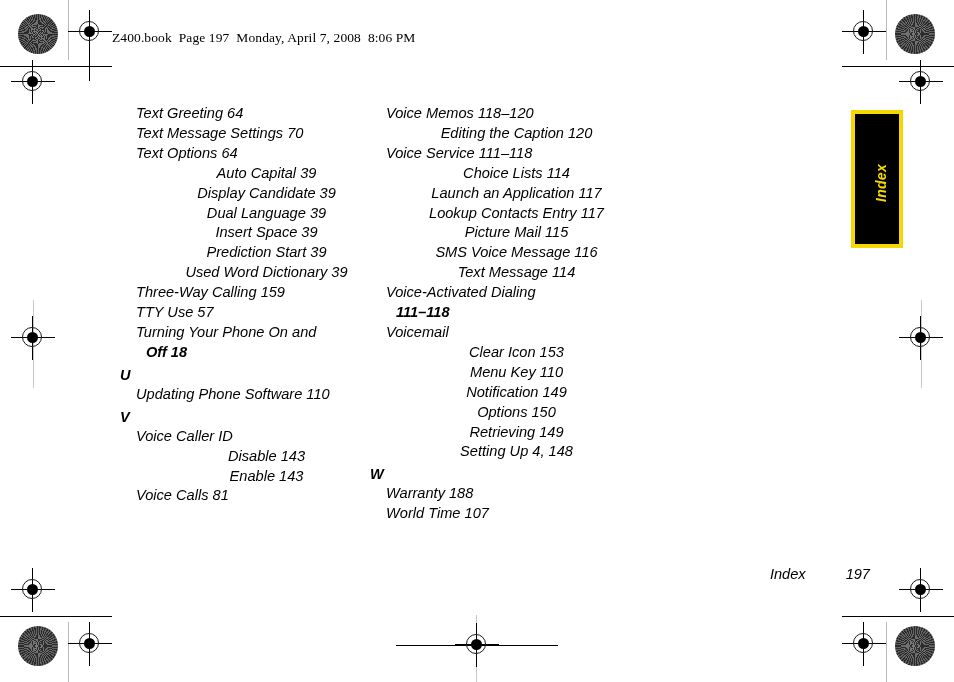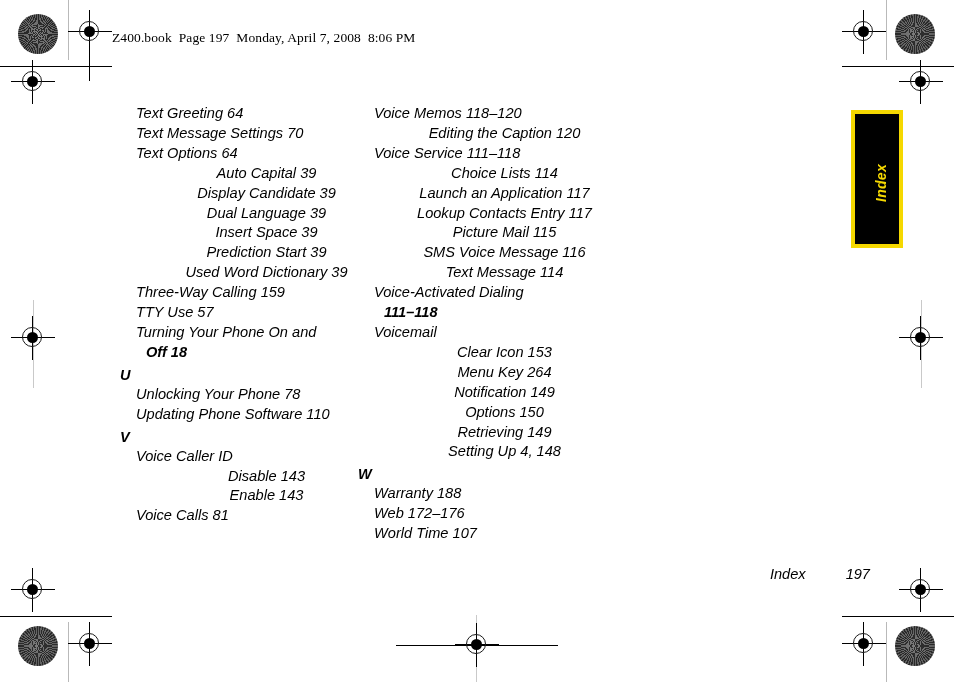--- a/index.html
+++ b/index.html
@@ -79,21 +79,21 @@
     left: 0; top: 104px;
     width: 773px;
     height: 440px;
   }
   .column {
     position: absolute;
     top: 0;
     width: 252px;
   }
   .column.left  { left: 118px; }
-  .column.right { left: 356px; }
+  .column.right { left: 368px; }
 
   .letter-heading {
     font-style: italic;
     font-weight: bold;
     font-size: 14.5px;
     margin-left: 2px;
     line-height: 20px;
     padding-top: 2px;
   }
 
@@ -253,21 +253,20 @@
       <div class="entry lvl2">Display Candidate 39</div>
       <div class="entry lvl2">Dual Language 39</div>
       <div class="entry lvl2">Insert Space 39</div>
       <div class="entry lvl2">Prediction Start 39</div>
       <div class="entry lvl2">Used Word Dictionary 39</div>
       <div class="entry lvl1">Three-Way Calling 159</div>
       <div class="entry lvl1">TTY Use 57</div>
       <div class="entry lvl1">Turning Your Phone On and</div>
       <div class="entry cont">Off 18</div>
       <div class="letter-heading">U</div>
-      <div class="entry lvl1">Unlocking Your Phone 78</div>
       <div class="entry lvl1">Updating Phone Software 110</div>
       <div class="letter-heading">V</div>
       <div class="entry lvl1">Voice Caller ID</div>
       <div class="entry lvl2">Disable 143</div>
       <div class="entry lvl2">Enable 143</div>
       <div class="entry lvl1">Voice Calls 81</div>
     </div>
   <div class="column right">
       <div class="entry lvl1">Voice Memos 118–120</div>
       <div class="entry lvl2">Editing the Caption 120</div>
@@ -275,28 +274,27 @@
       <div class="entry lvl2">Choice Lists 114</div>
       <div class="entry lvl2">Launch an Application 117</div>
       <div class="entry lvl2">Lookup Contacts Entry 117</div>
       <div class="entry lvl2">Picture Mail 115</div>
       <div class="entry lvl2">SMS Voice Message 116</div>
       <div class="entry lvl2">Text Message 114</div>
       <div class="entry lvl1">Voice-Activated Dialing</div>
       <div class="entry cont">111–118</div>
       <div class="entry lvl1">Voicemail</div>
       <div class="entry lvl2">Clear Icon 153</div>
-      <div class="entry lvl2">Menu Key 264</div>
+      <div class="entry lvl2">Menu Key 110</div>
       <div class="entry lvl2">Notification 149</div>
       <div class="entry lvl2">Options 150</div>
       <div class="entry lvl2">Retrieving 149</div>
       <div class="entry lvl2">Setting Up 4, 148</div>
       <div class="letter-heading">W</div>
       <div class="entry lvl1">Warranty 188</div>
-      <div class="entry lvl1">Web 172–176</div>
       <div class="entry lvl1">World Time 107</div>
     </div>
 </div>
 
 <div class="thumb-tab">
   <div class="thumb-tab-label">Index</div>
 </div>
 
 <div class="footer">
   <span class="footer-label">Index</span>

